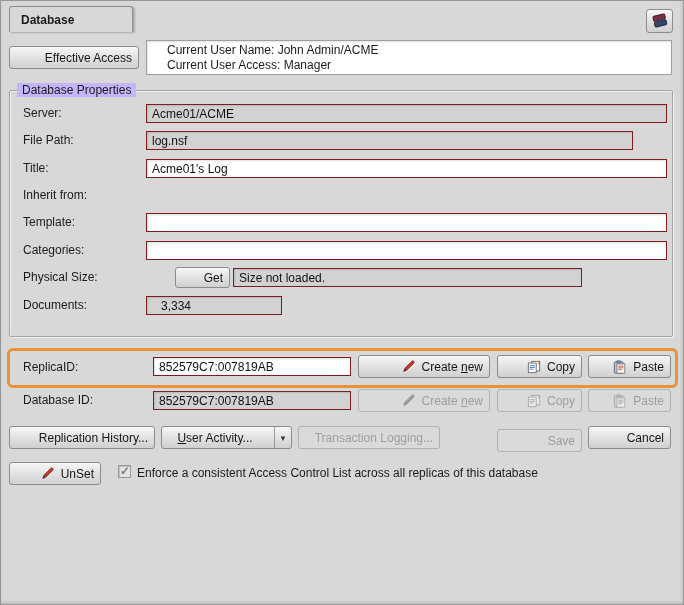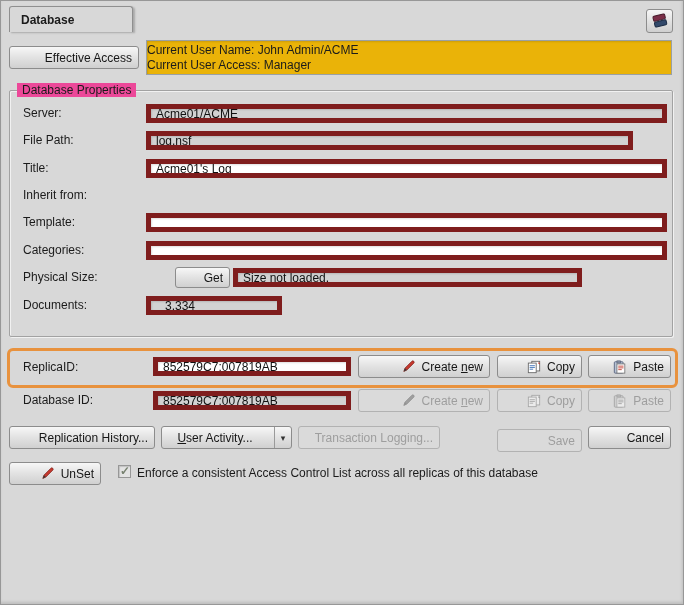--- a/index.html
+++ b/index.html
@@ -32,36 +32,36 @@
     display:flex;align-items:center;justify-content:flex-end;gap:6px;
     padding:0 6px;cursor:default;
   }
   .btn.disabled{background:#dadada;border-color:#b2b2b2;color:#9e9e9e;}
   .btn.disabled svg{filter:grayscale(1) opacity(.45);}
   .u{text-decoration:underline;}
   
   .btn-effective{left:8px;top:45px;width:130px;}
   .infobox{
     position:absolute;left:145px;top:39px;width:526px;height:35px;
-    background:#eab308;border:1px solid #9aa0a4;
+    background:#ffffff;border:1px solid #9aa0a4;
     box-shadow:inset 1px 1px 2px rgba(0,0,0,.12);
-    padding:2px 0;line-height:15px;
+    padding:2px 20px;line-height:15px;
   }
   
   .group{
     position:absolute;left:8px;top:89px;width:664px;height:247px;
     border:1px solid #a2a2a2;border-radius:2px;
     box-shadow:1px 1px 0 rgba(255,255,255,.65), inset 1px 1px 0 rgba(255,255,255,.65);
   }
   .group-label{
-    position:absolute;left:16px;top:82px;background:#ec4899;padding:0 5px;
+    position:absolute;left:16px;top:82px;background:#c4b5fd;padding:0 5px;
   }
   .lbl{position:absolute;left:22px;white-space:nowrap;}
   .field{
-    position:absolute;height:19px;border:5px solid #7f1d1d;background:#fff;
+    position:absolute;height:19px;border:1px solid #7f1d1d;background:#fff;
     font-family:"Liberation Sans",sans-serif;font-size:12px;color:#111;
     padding:0 5px;box-shadow:inset 1px 1px 2px rgba(0,0,0,.13);
     display:flex;align-items:center;white-space:nowrap;overflow:hidden;
   }
   input.field{display:inline-block;line-height:17px;}
   .readonly{background:#d2d2d2;}
   .lbl-server{top:105px}.f-server{left:145px;top:103px;width:521px;}
   .lbl-file{top:132px}.f-file{left:145px;top:130px;width:487px;}
   .lbl-title{top:160px}.f-title{left:145px;top:158px;width:521px;}
   .lbl-inherit{top:187px}.f-inherit{left:145px;top:185px;width:521px;}

